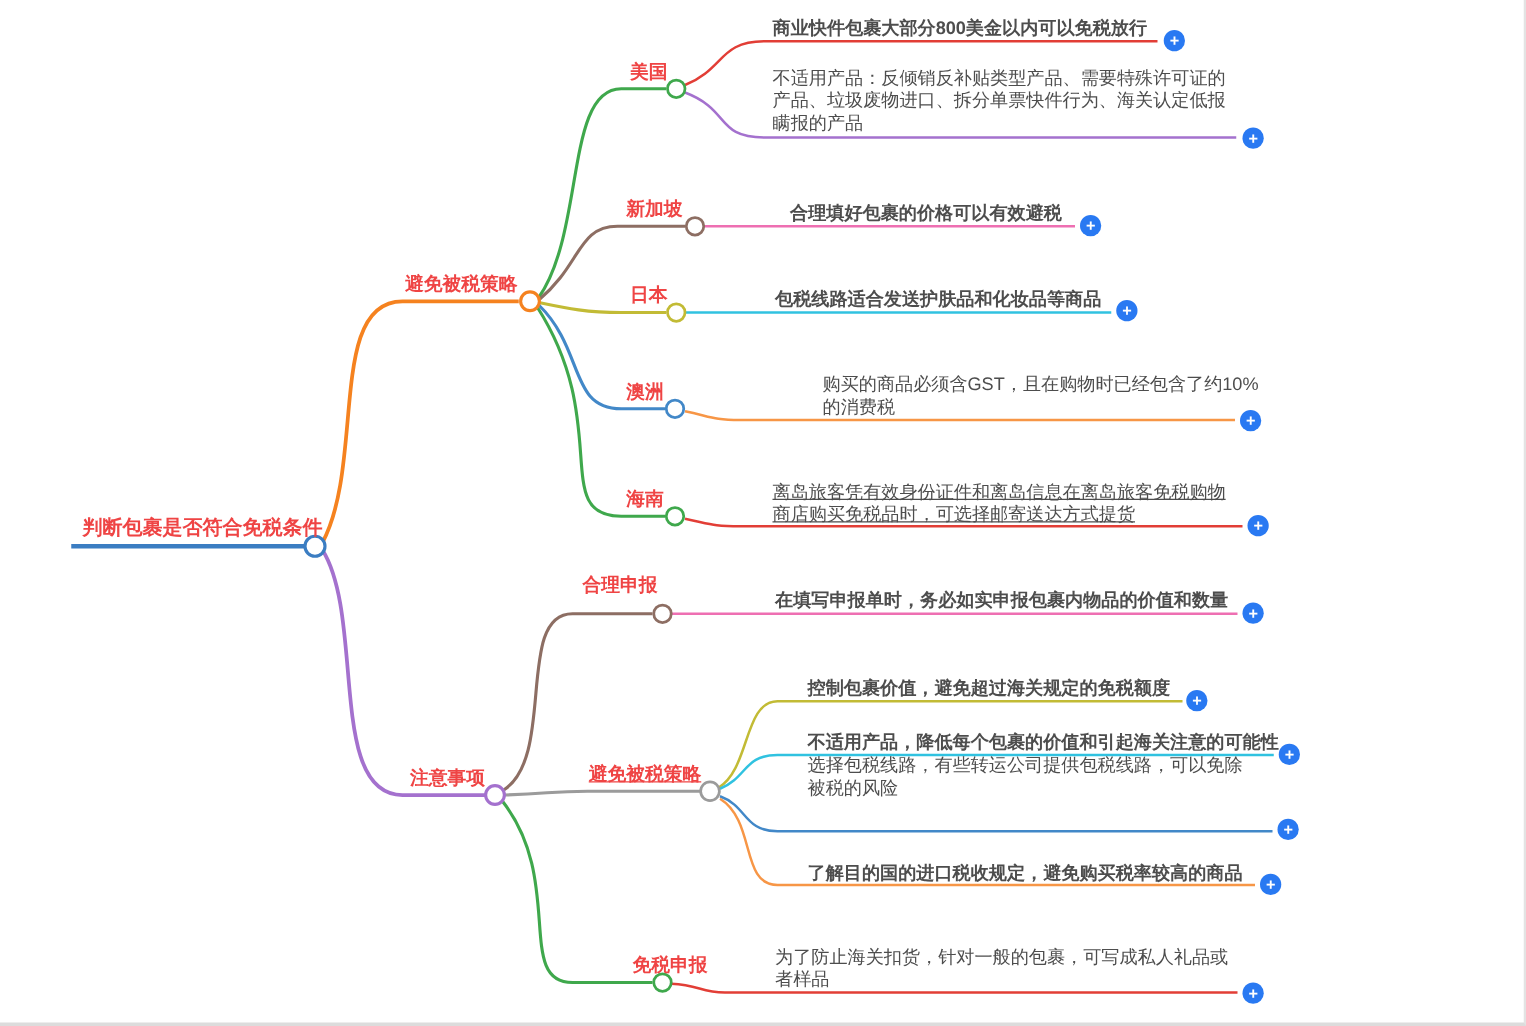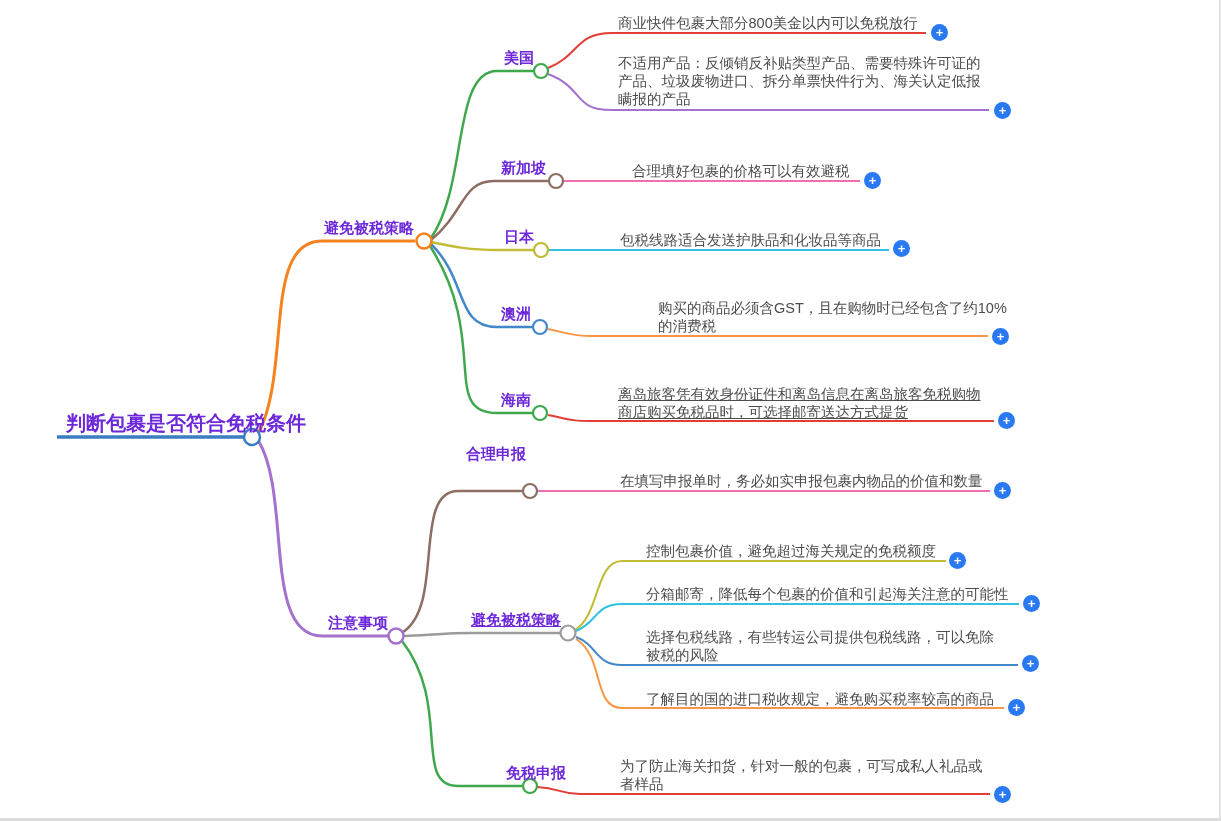--- a/index.html
+++ b/index.html
@@ -19,37 +19,37 @@
   }
   .connector-layer {
     position: absolute; left: 0; top: 0;
     width: 1221px; height: 821px;
   }
   .topic {
     position: absolute;
     font-weight: 700;
     font-size: 15px;
     line-height: 18px;
-    color: #6d28d9;
+    color: #ef4444;
     white-space: nowrap;
     cursor: default;
     text-align: center;
   }
   .topic.root {
-    font-size: 20px;
+    font-size: 16px;
   }
   .detail {
     position: absolute;
     font-size: 14.5px;
     line-height: 18px;
     color: #4d4d4d;
     word-break: break-all;
     cursor: default;
   }
-  .detail.oneline { white-space: nowrap; }
+  .detail.oneline { white-space: nowrap; font-weight: bold; }
   .plus {
     position: absolute;
     width: 17px; height: 17px;
     border-radius: 50%;
     background: #2979f2;
     color: #ffffff;
     display: flex;
     align-items: center;
     justify-content: center;
     font-size: 13px;
@@ -108,34 +108,34 @@
   </svg>
 
   <div class="topic root" style="left:66px; top:414px;">判断包裹是否符合免税条件</div>
   <div class="topic" style="left:324px; top:219px;">避免被税策略</div>
   <div class="topic" style="left:328px; top:614px;">注意事项</div>
   <div class="topic" style="left:504px; top:49px;">美国</div>
   <div class="topic" style="left:501px; top:159px;">新加坡</div>
   <div class="topic" style="left:504px; top:228px;">日本</div>
   <div class="topic" style="left:501px; top:305px;">澳洲</div>
   <div class="topic" style="left:501px; top:391px;">海南</div>
-  <div class="topic" style="left:466px; top:445px;">合理申报</div>
+  <div class="topic" style="left:466px; top:460px;">合理申报</div>
   <div class="topic" style="left:471px; top:611px;text-decoration:underline;">避免被税策略</div>
   <div class="topic" style="left:466px; top:764px;margin-left:40px;">免税申报</div>
 
   <div class="detail oneline" style="left:618px; top:14px;">商业快件包裹大部分800美金以内可以免税放行</div>
   <div class="detail" style="left:618px; top:54px; width:372px;">不适用产品：反倾销反补贴类型产品、需要特殊许可证的产品、垃圾废物进口、拆分单票快件行为、海关认定低报瞒报的产品</div>
   <div class="detail oneline" style="left:632px; top:162px;">合理填好包裹的价格可以有效避税</div>
   <div class="detail oneline" style="left:620px; top:231px;">包税线路适合发送护肤品和化妆品等商品</div>
   <div class="detail" style="left:618px; top:299px; width:360px;margin-left:40px;">购买的商品必须含GST，且在购物时已经包含了约10%的消费税</div>
   <div class="detail" style="left:618px; top:385px; width:372px;text-decoration:underline;">离岛旅客凭有效身份证件和离岛信息在离岛旅客免税购物商店购买免税品时，可选择邮寄送达方式提货</div>
   <div class="detail oneline" style="left:620px; top:472px;">在填写申报单时，务必如实申报包裹内物品的价值和数量</div>
   <div class="detail oneline" style="left:646px; top:542px;">控制包裹价值，避免超过海关规定的免税额度</div>
-  <div class="detail oneline" style="left:646px; top:585px;">分箱邮寄，降低每个包裹的价值和引起海关注意的可能性</div>
-  <div class="detail" style="left:646px; top:628px; width:362px;">选择包税线路，有些转运公司提供包税线路，可以免除被税的风险</div>
+  <div class="detail oneline" style="left:646px; top:585px;">不适用产品，降低每个包裹的价值和引起海关注意的可能性</div>
+  <div class="detail" style="left:646px; top:604px; width:362px;">选择包税线路，有些转运公司提供包税线路，可以免除被税的风险</div>
   <div class="detail oneline" style="left:646px; top:690px;">了解目的国的进口税收规定，避免购买税率较高的商品</div>
   <div class="detail" style="left:620px; top:757px; width:364px;">为了防止海关扣货，针对一般的包裹，可写成私人礼品或者样品</div>
 
   <div class="plus" style="left:931px; top:24px;">
     <span>+</span>
     </div>
   <div class="plus" style="left:994px; top:102px;">
     <span>+</span>
     </div>
   <div class="plus" style="left:864px; top:172px;">

